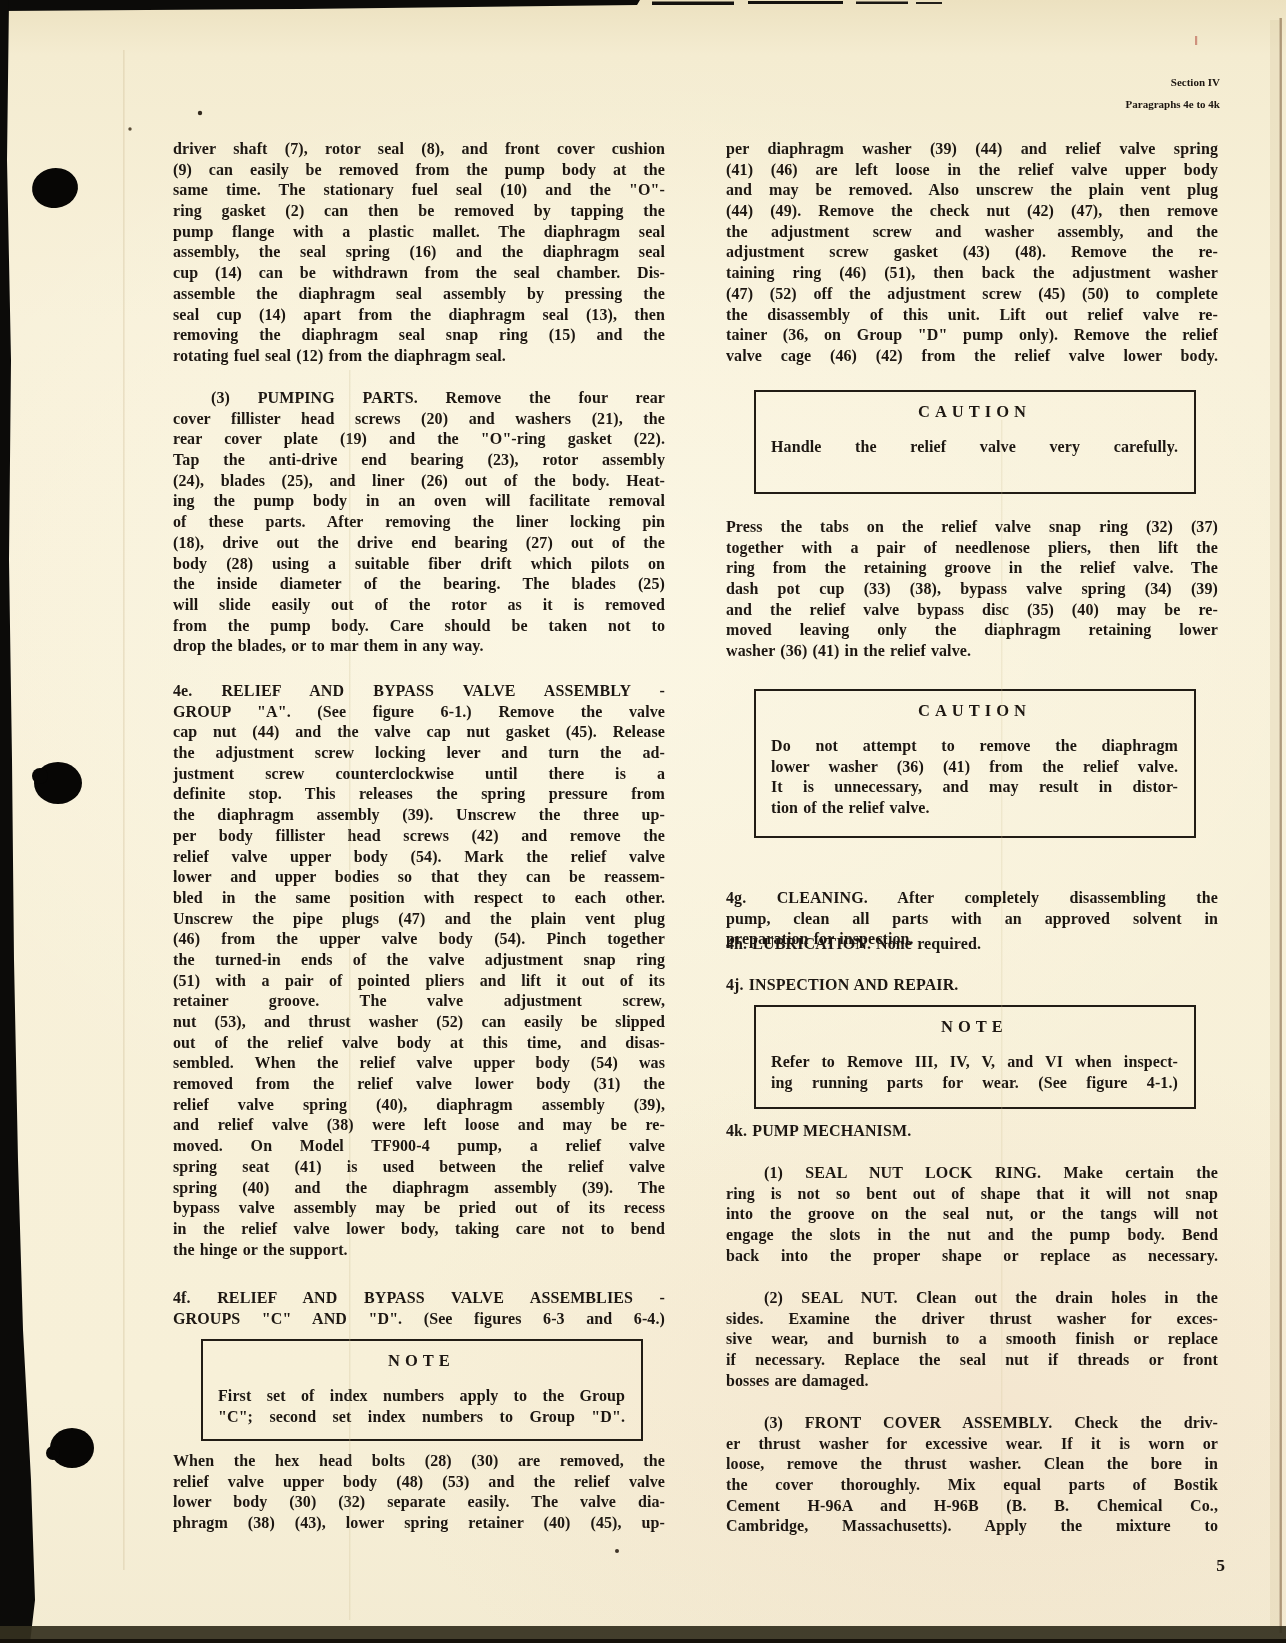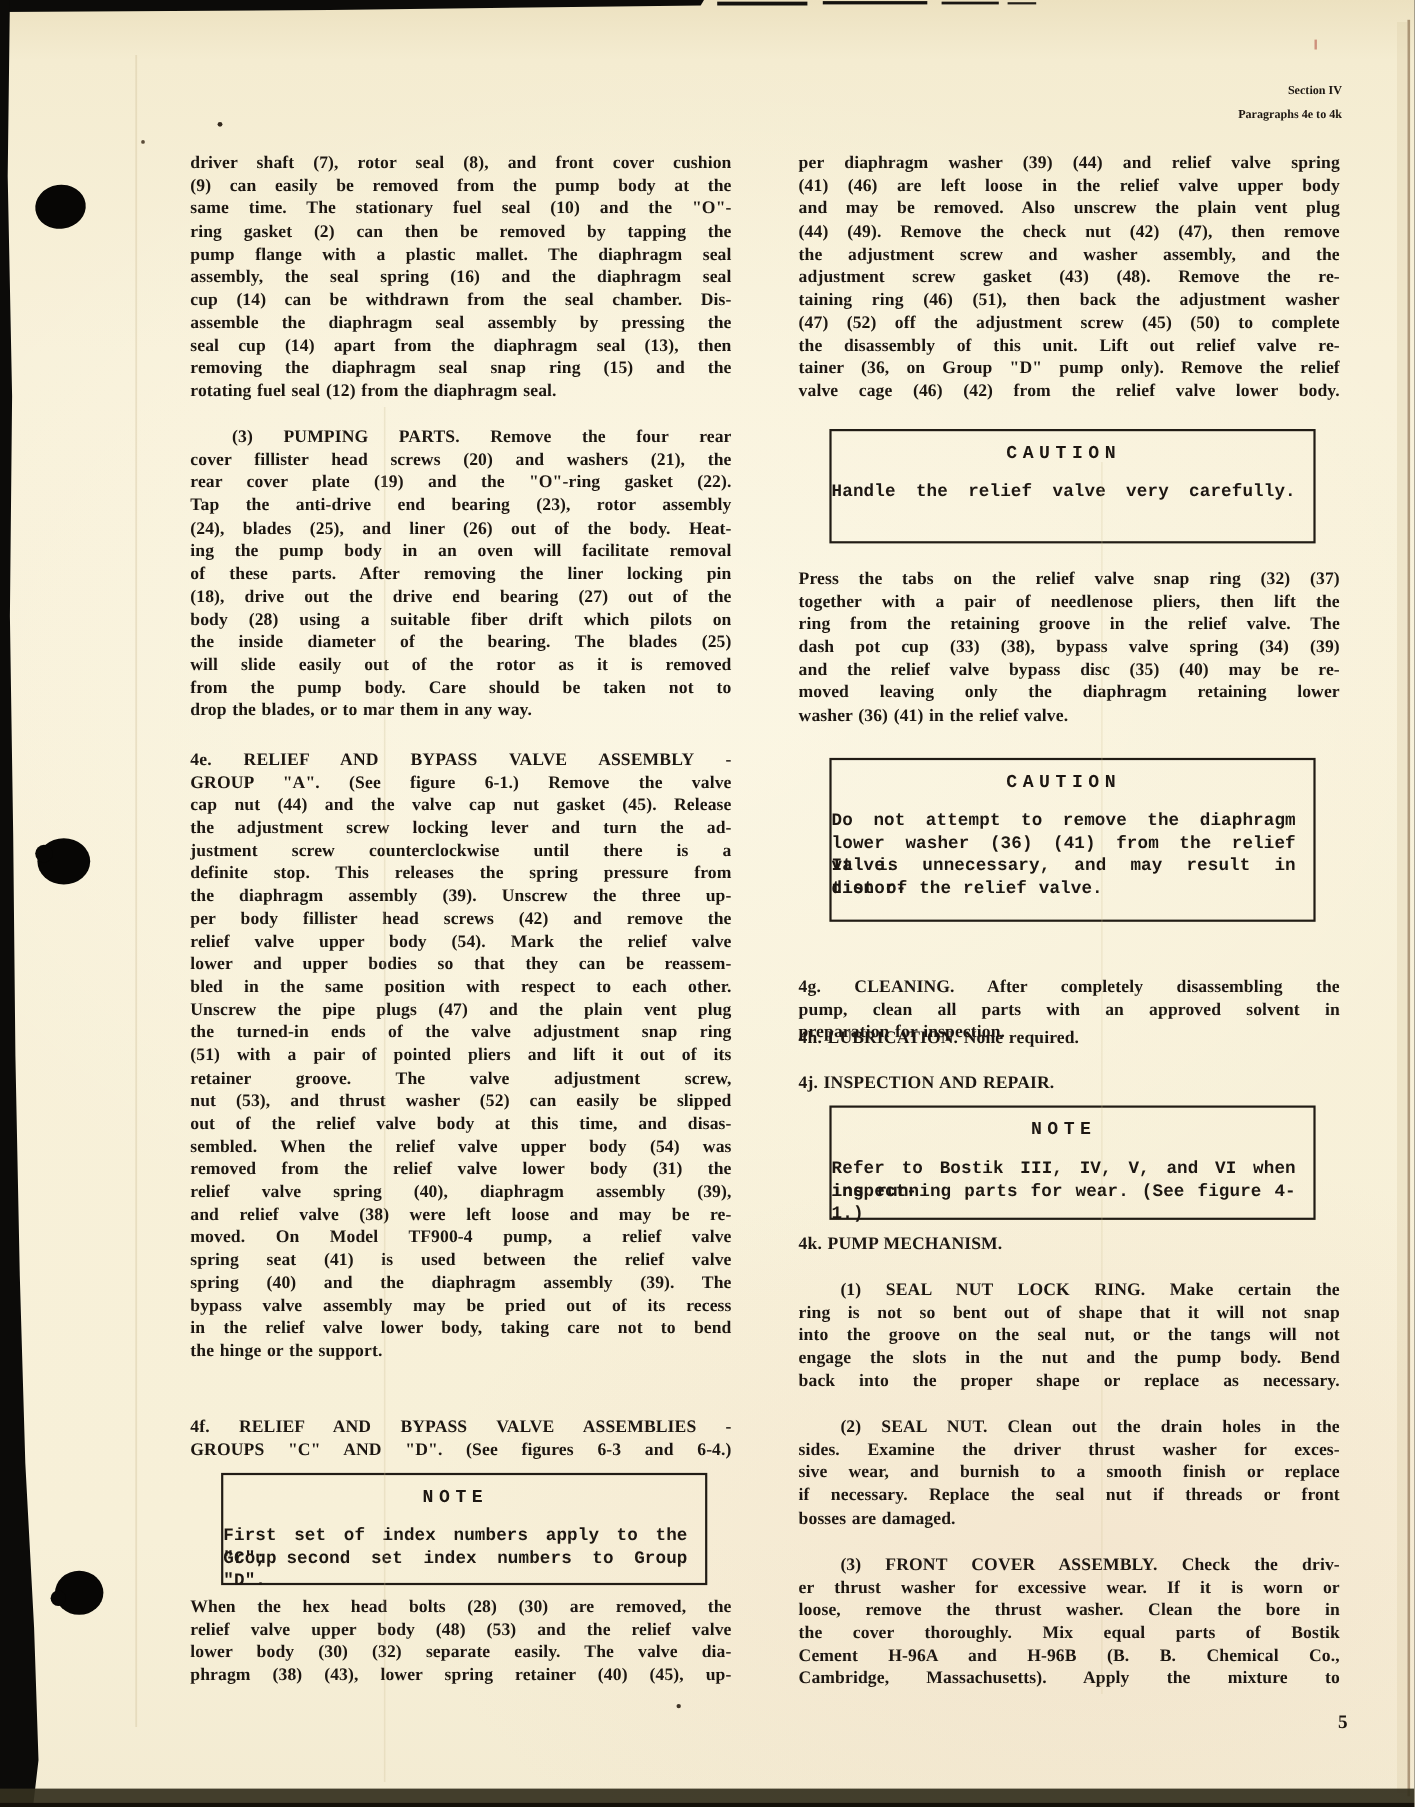--- a/index.html
+++ b/index.html
@@ -18,21 +18,21 @@
   .block{position:absolute;left:0;right:0;}
   .line{
     font-weight:700;font-size:16px;line-height:20.7px;height:20.7px;
     color:#1d1712;text-align:justify;text-align-last:justify;
     letter-spacing:0.1px;word-spacing:1px;white-space:normal;overflow:visible;
   }
   .line.no-stretch{text-align-last:left;}
   .line.indent{padding-left:38px;}
   .box{
     border:2.6px solid #211c15;margin-left:28px;margin-right:22px;
-    padding:9px 16px 0 0;box-sizing:border-box;background:transparent;font-family:Liberation Mono, monospace;
+    padding:9px 16px 0 15px;box-sizing:border-box;background:transparent;
   }
   .box-title{
     font-weight:700;font-size:16.5px;line-height:21px;color:#1d1712;
     text-align:center;letter-spacing:5px;margin-bottom:15px;
   }
   .box .line{letter-spacing:0.1px;}
   #header{
     position:absolute;top:72px;right:66px;z-index:2;text-align:right;
     font-weight:700;font-size:11px;line-height:21.5px;color:#1d1712;
   }
@@ -123,20 +123,21 @@
         <div class="line">cap nut (44) and the valve cap nut gasket (45). Release</div>
         <div class="line">the adjustment screw locking lever and turn the ad-</div>
         <div class="line">justment screw counterclockwise until there is a</div>
         <div class="line">definite stop. This releases the spring pressure from</div>
         <div class="line">the diaphragm assembly (39). Unscrew the three up-</div>
         <div class="line">per body fillister head screws (42) and remove the</div>
         <div class="line">relief valve upper body (54). Mark the relief valve</div>
         <div class="line">lower and upper bodies so that they can be reassem-</div>
         <div class="line">bled in the same position with respect to each other.</div>
         <div class="line">Unscrew the pipe plugs (47) and the plain vent plug</div>
+        <div class="line">(46) from the upper valve body (54). Pinch together</div>
         <div class="line">the turned-in ends of the valve adjustment snap ring</div>
         <div class="line">(51) with a pair of pointed pliers and lift it out of its</div>
         <div class="line">retainer groove. The valve adjustment screw,</div>
         <div class="line">nut (53), and thrust washer (52) can easily be slipped</div>
         <div class="line">out of the relief valve body at this time, and disas-</div>
         <div class="line">sembled. When the relief valve upper body (54) was</div>
         <div class="line">removed from the relief valve lower body (31) the</div>
         <div class="line">relief valve spring (40), diaphragm assembly (39),</div>
         <div class="line">and relief valve (38) were left loose and may be re-</div>
         <div class="line">moved. On Model TF900-4 pump, a relief valve</div>
@@ -209,21 +210,21 @@
       </div>
       <div class="block" style="top: 934px;">
         <div class="line no-stretch">4h. LUBRICATION. None required.</div>
       </div>
       <div class="block" style="top: 975px;">
         <div class="line no-stretch">4j. INSPECTION AND REPAIR.</div>
       </div>
       <div class="block is-box" style="top: 1005px;">
         <div class="box" style="height: 104px;">
           <div class="box-title">NOTE</div>
-          <div class="line">Refer to Bostik III, IV, V, and VI when inspect-</div>
+          <div class="line">Refer to Remove III, IV, V, and VI when inspect-</div>
           <div class="line">ing running parts for wear. (See figure 4-1.)</div>
         </div>
       </div>
       <div class="block" style="top: 1121px;">
         <div class="line no-stretch">4k. PUMP MECHANISM.</div>
       </div>
       <div class="block" style="top: 1163px;">
         <div class="line indent">(1) SEAL NUT LOCK RING. Make certain the</div>
         <div class="line">ring is not so bent out of shape that it will not snap</div>
         <div class="line">into the groove on the seal nut, or the tangs will not</div>

